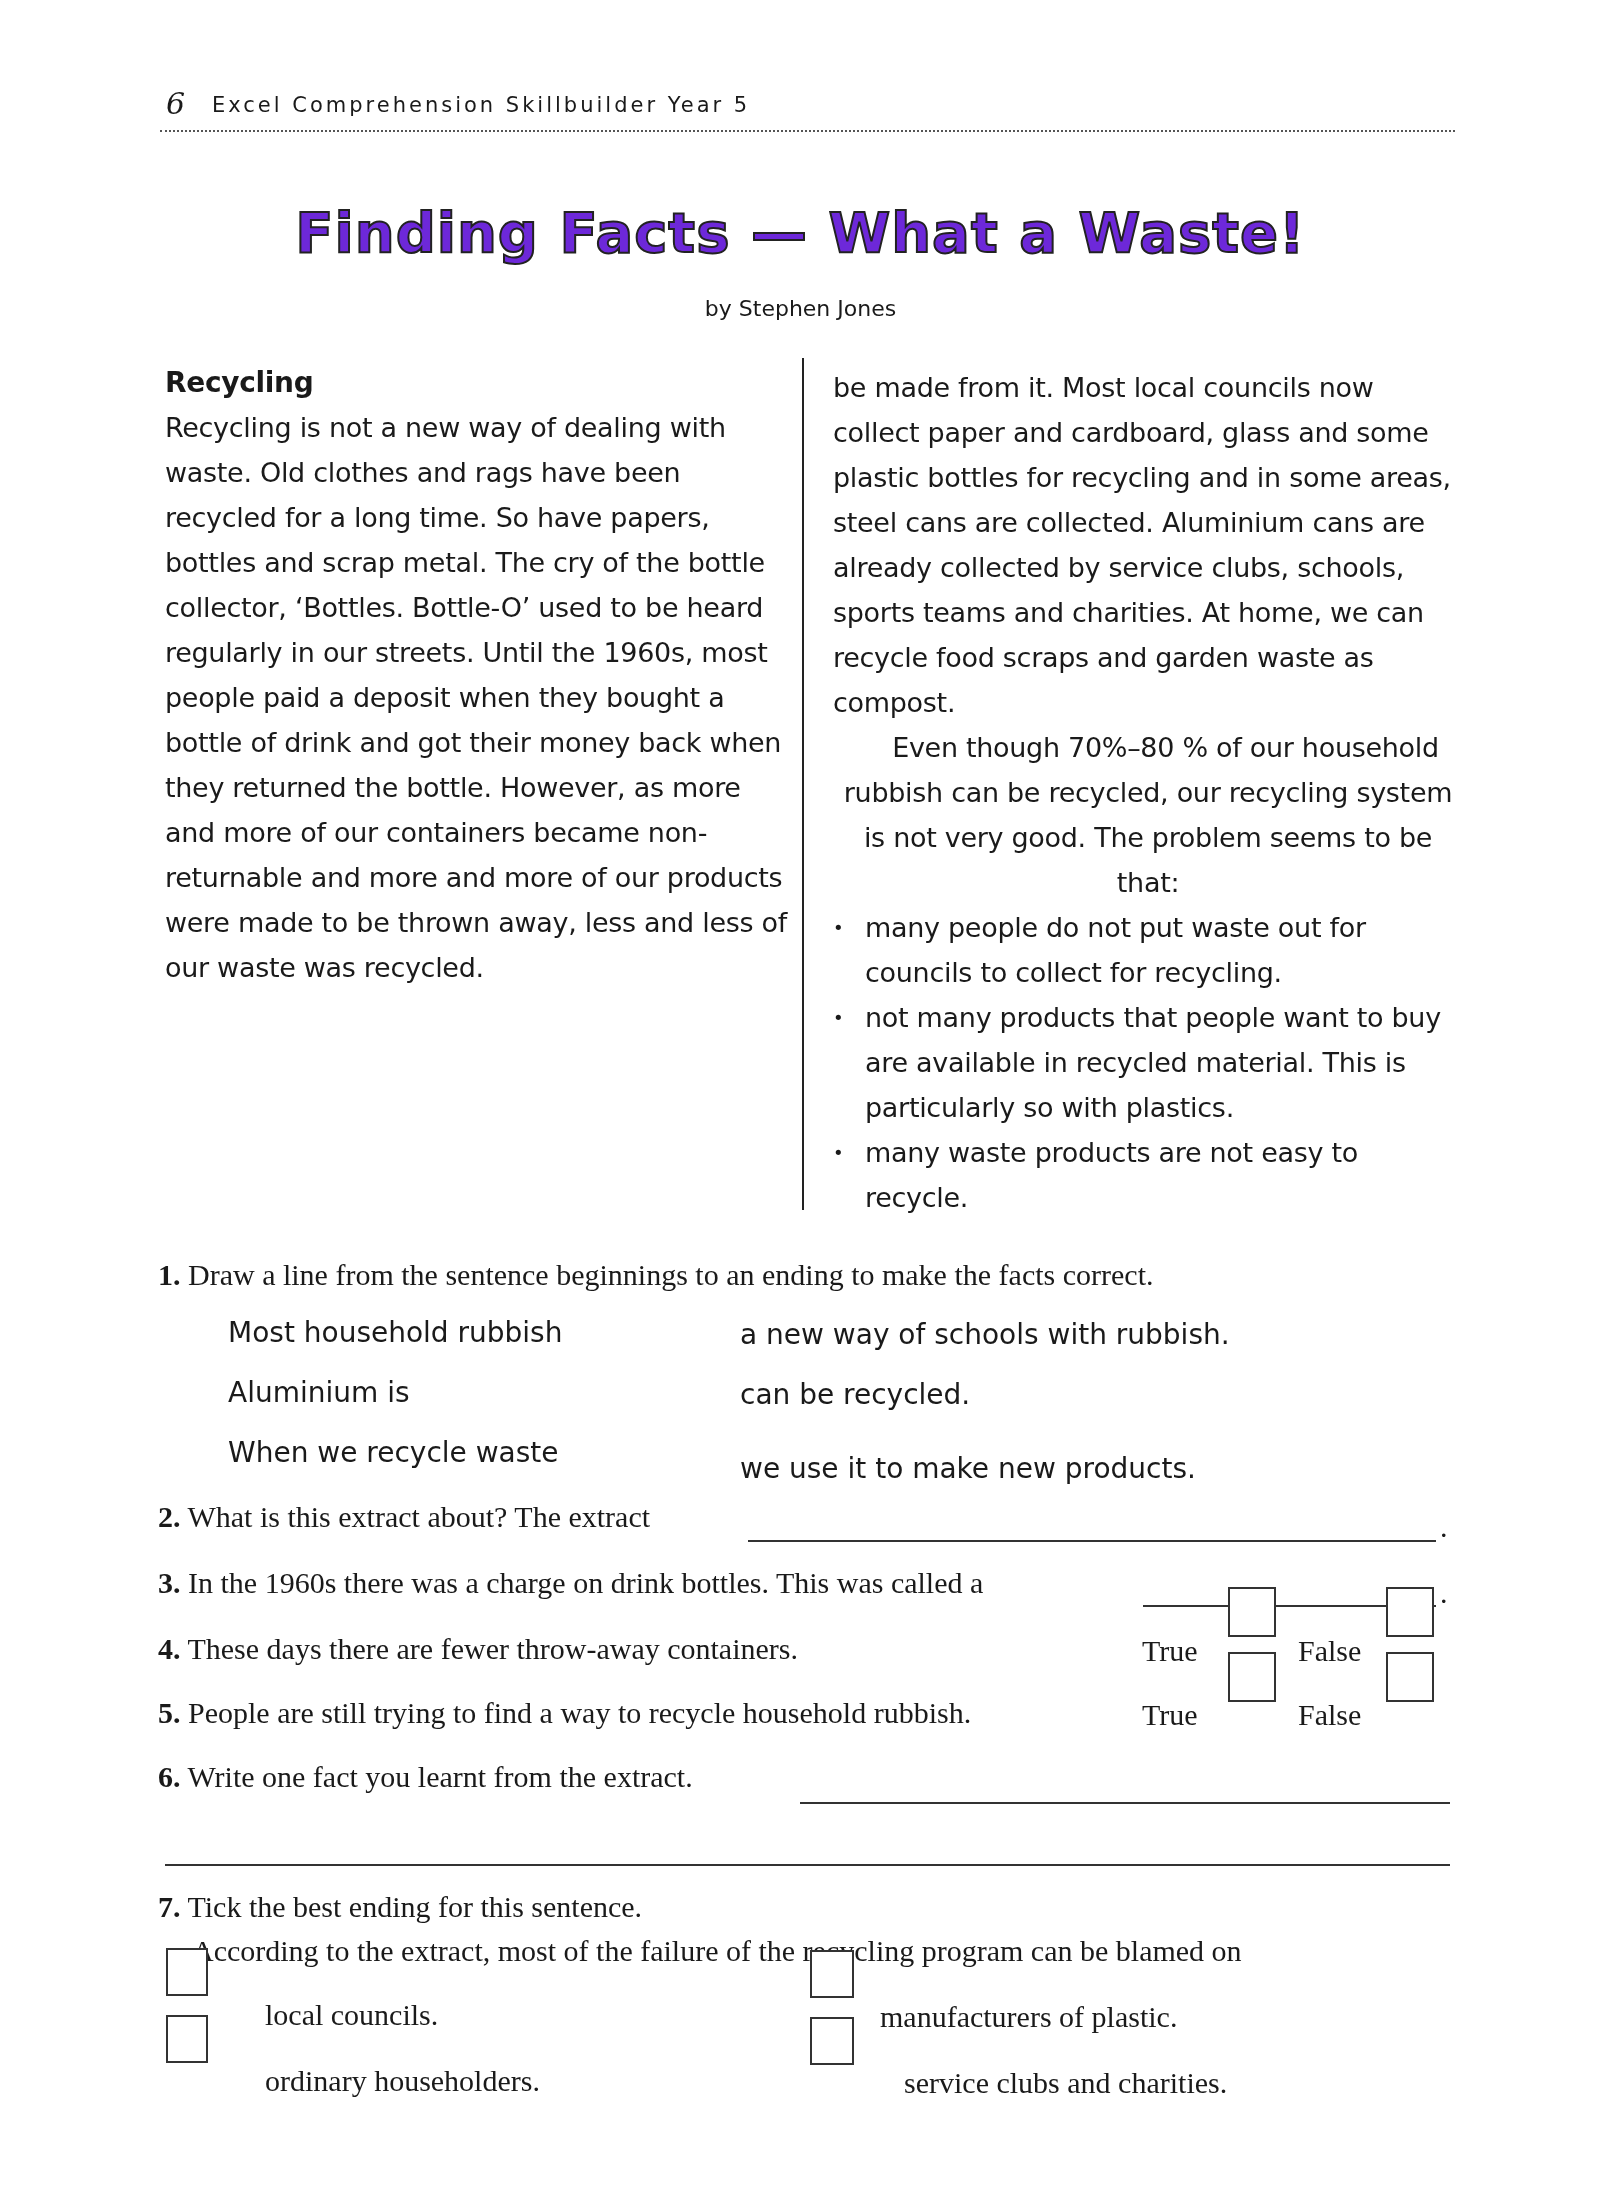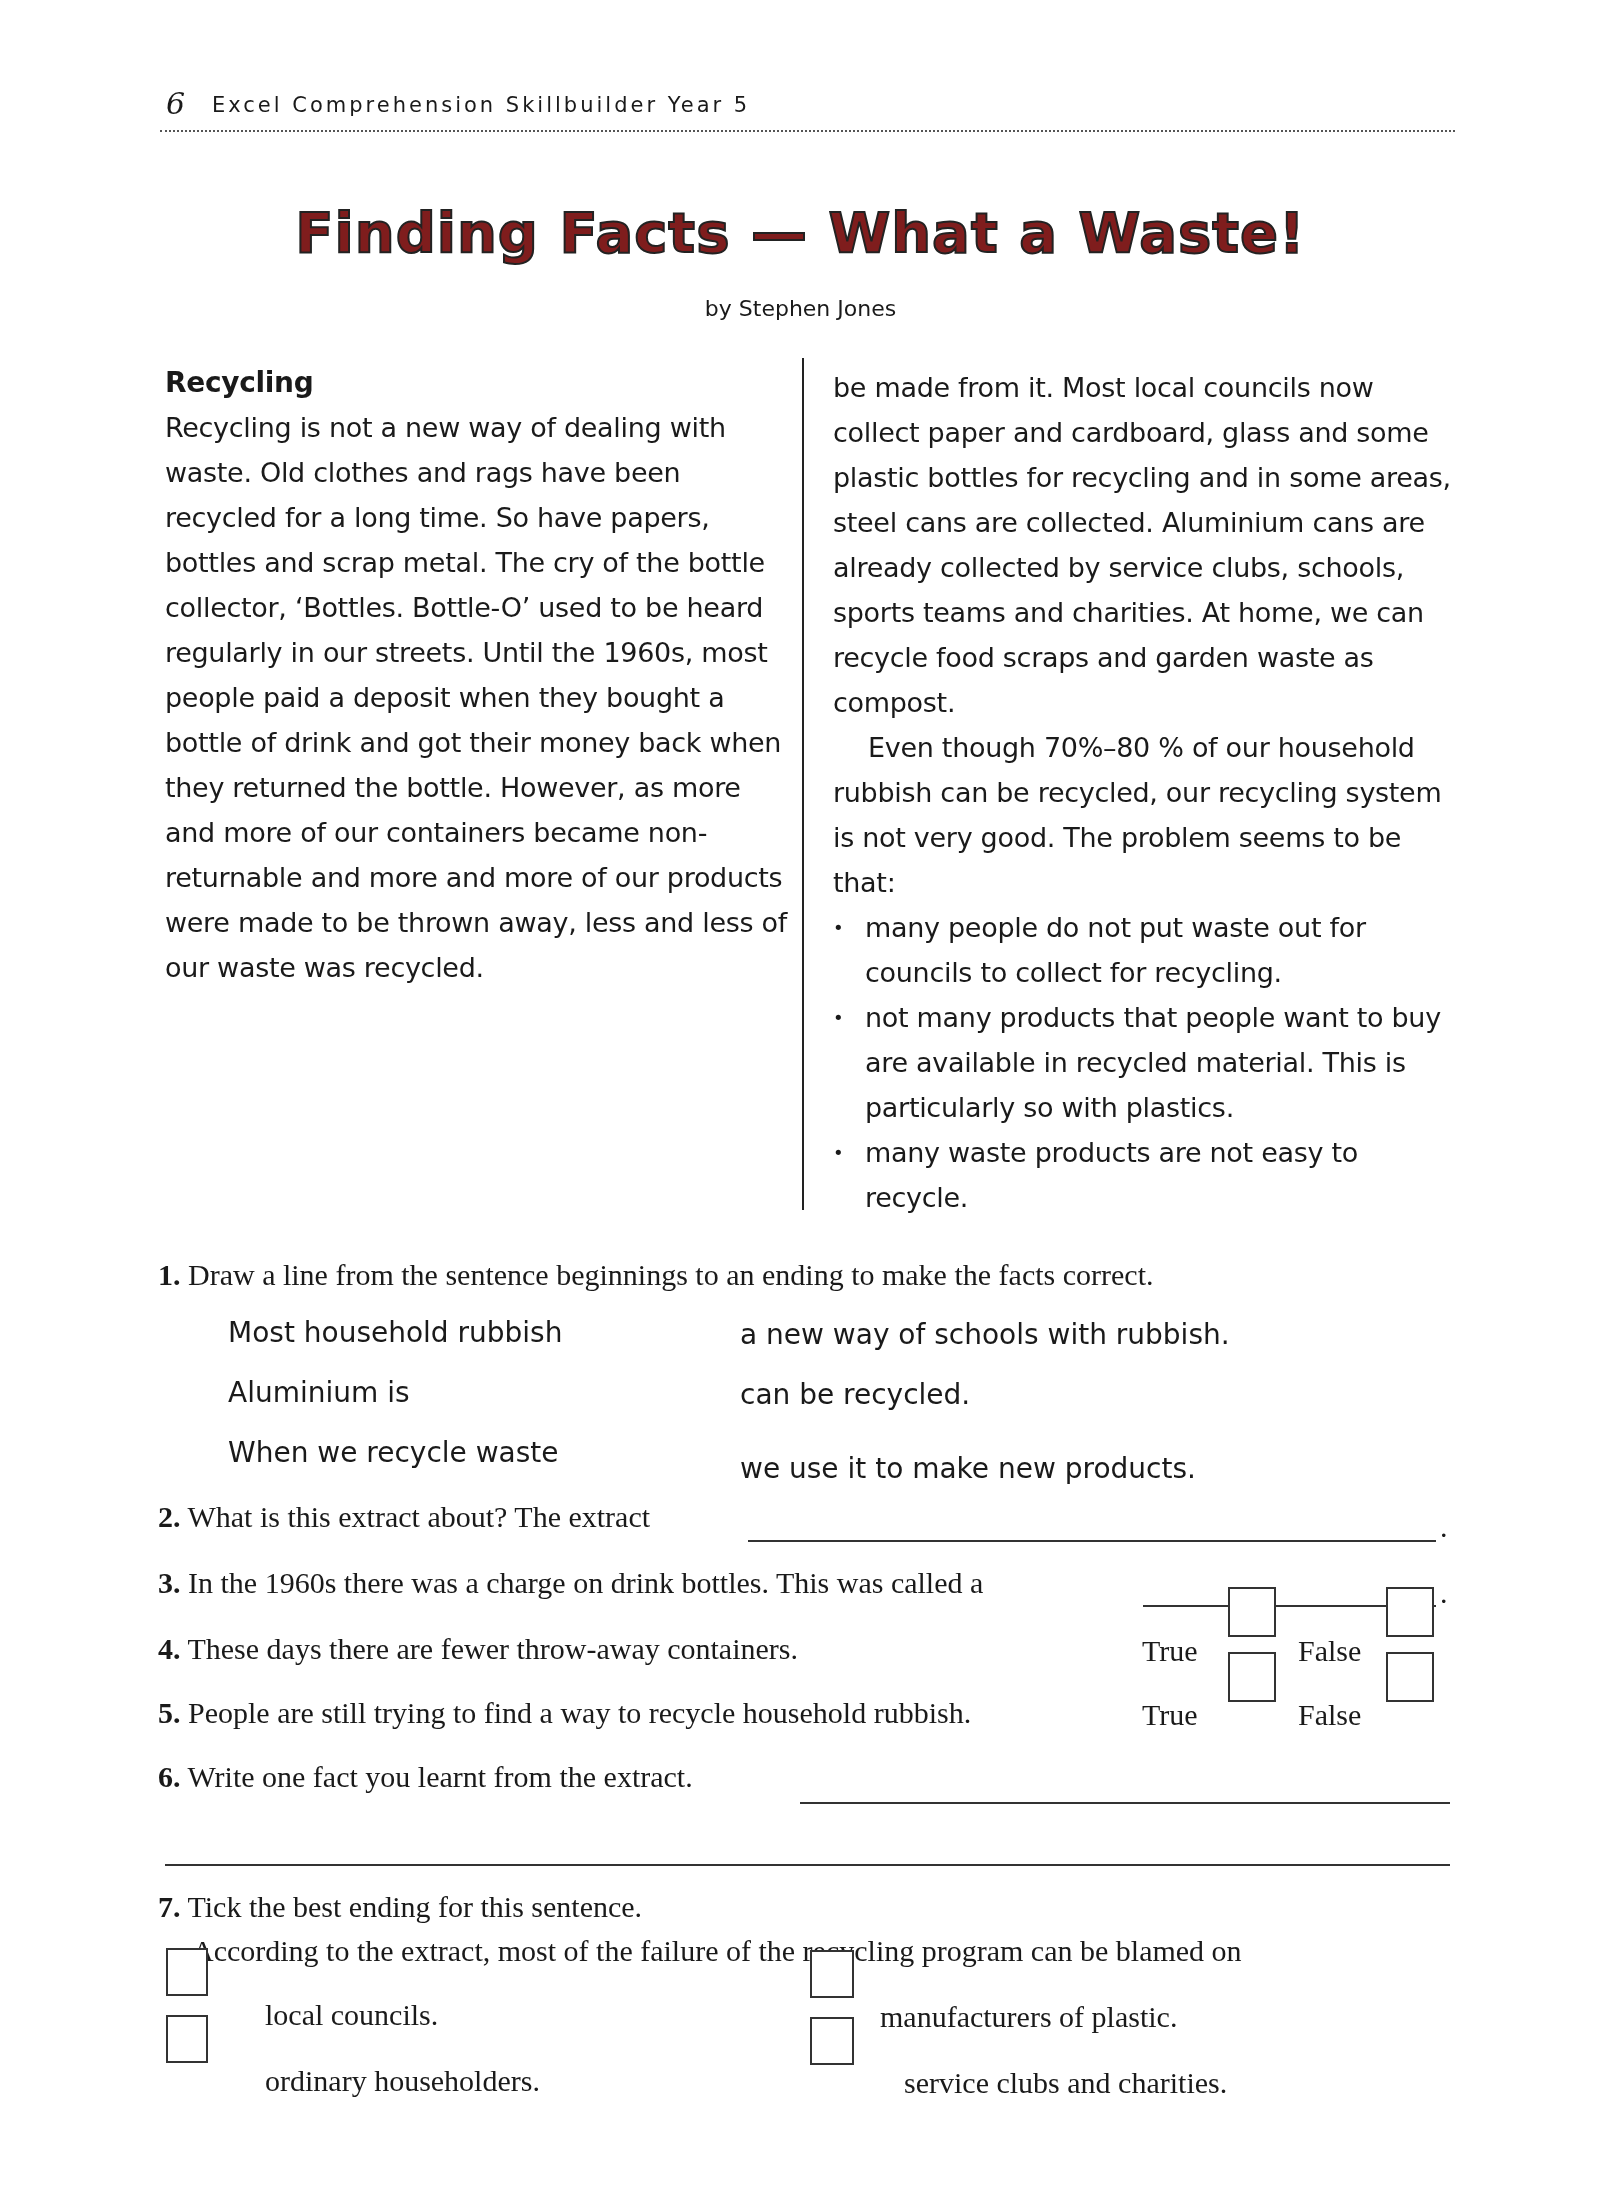--- a/index.html
+++ b/index.html
@@ -40,21 +40,21 @@
     }
     .title {
       position: absolute;
       left: 0;
       top: 200px;
       width: 1601px;
       text-align: center;
       font-family: "DejaVu Sans", sans-serif;
       font-weight: bold;
       font-size: 56px;
-      color: #7f1d1d;
+      color: #6d28d9;
       -webkit-text-stroke: 2px #222;
       letter-spacing: 1px;
     }
     .byline {
       position: absolute;
       left: 0;
       top: 296px;
       width: 1601px;
       text-align: center;
       font-family: "DejaVu Sans", sans-serif;
@@ -79,20 +79,21 @@
     }
     .col .subhead {
       font-weight: bold;
       font-size: 28px;
     }
     .col p {
       margin: 0;
     }
     .col .indent {
       text-indent: 35px;
+      text-align: center;
     }
     .col-divider {
       position: absolute;
       left: 802px;
       top: 358px;
       width: 0;
       height: 852px;
       border-left: 2px solid #222;
     }
     .bullets {

